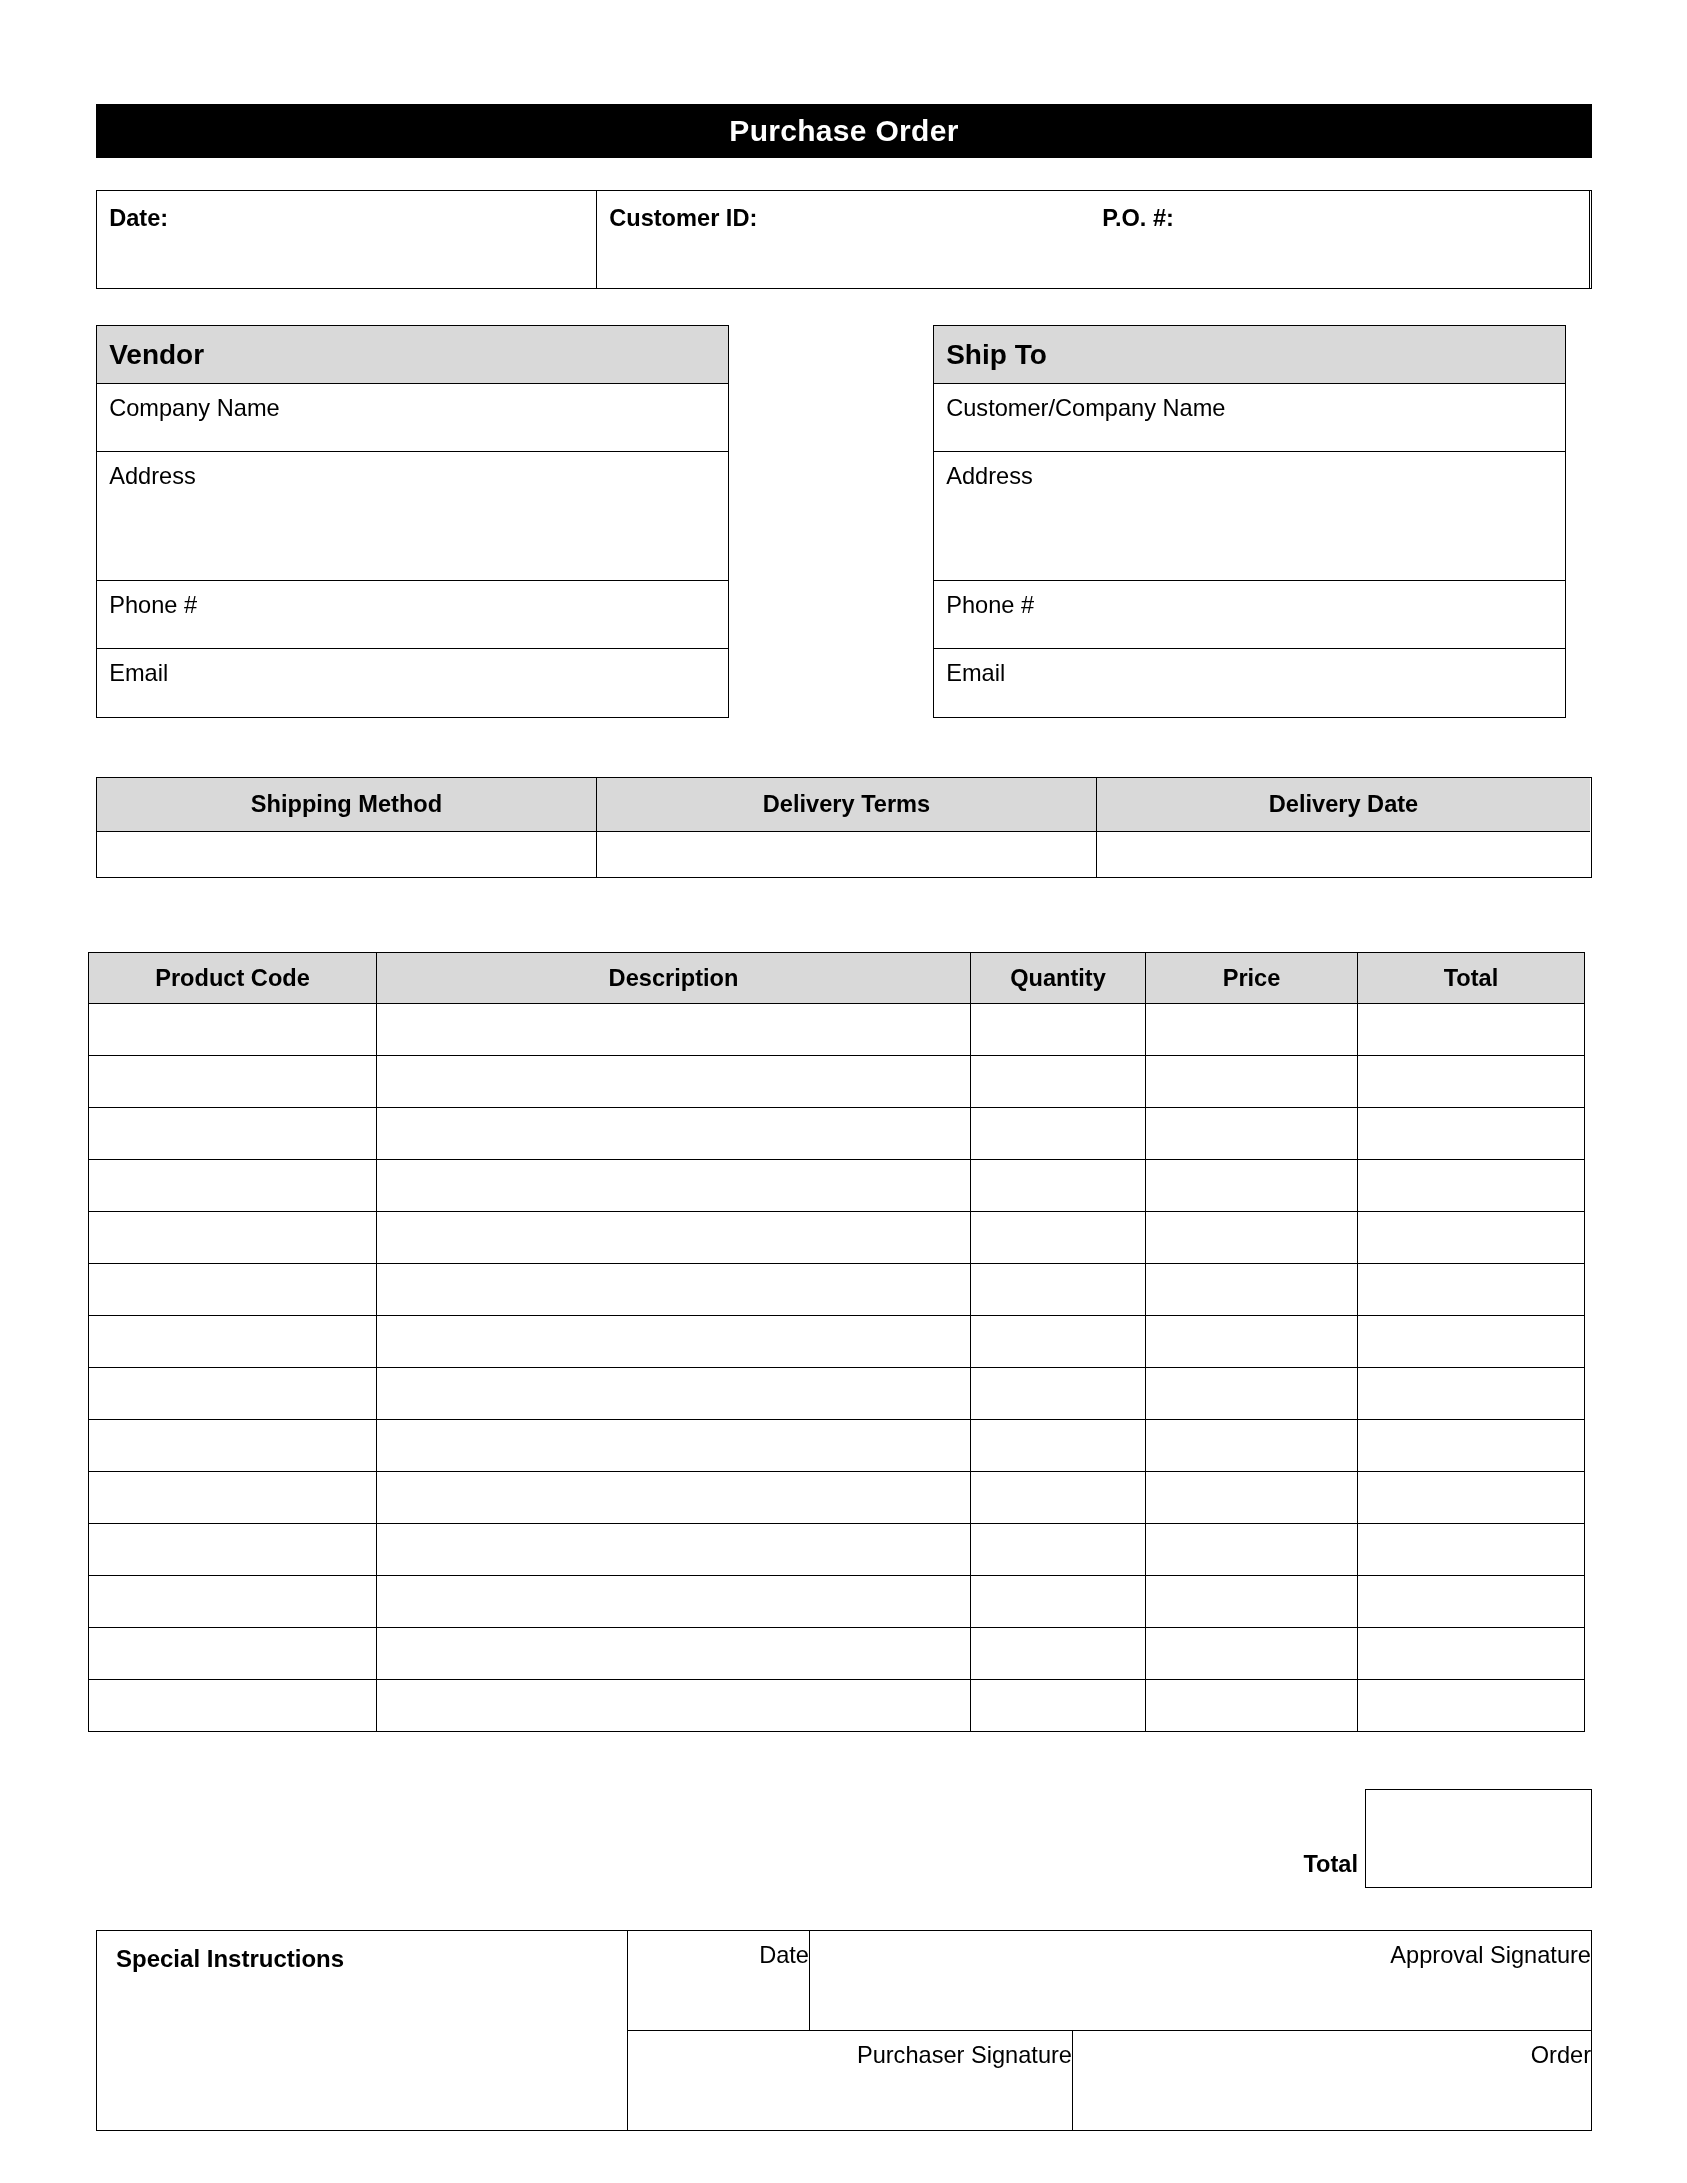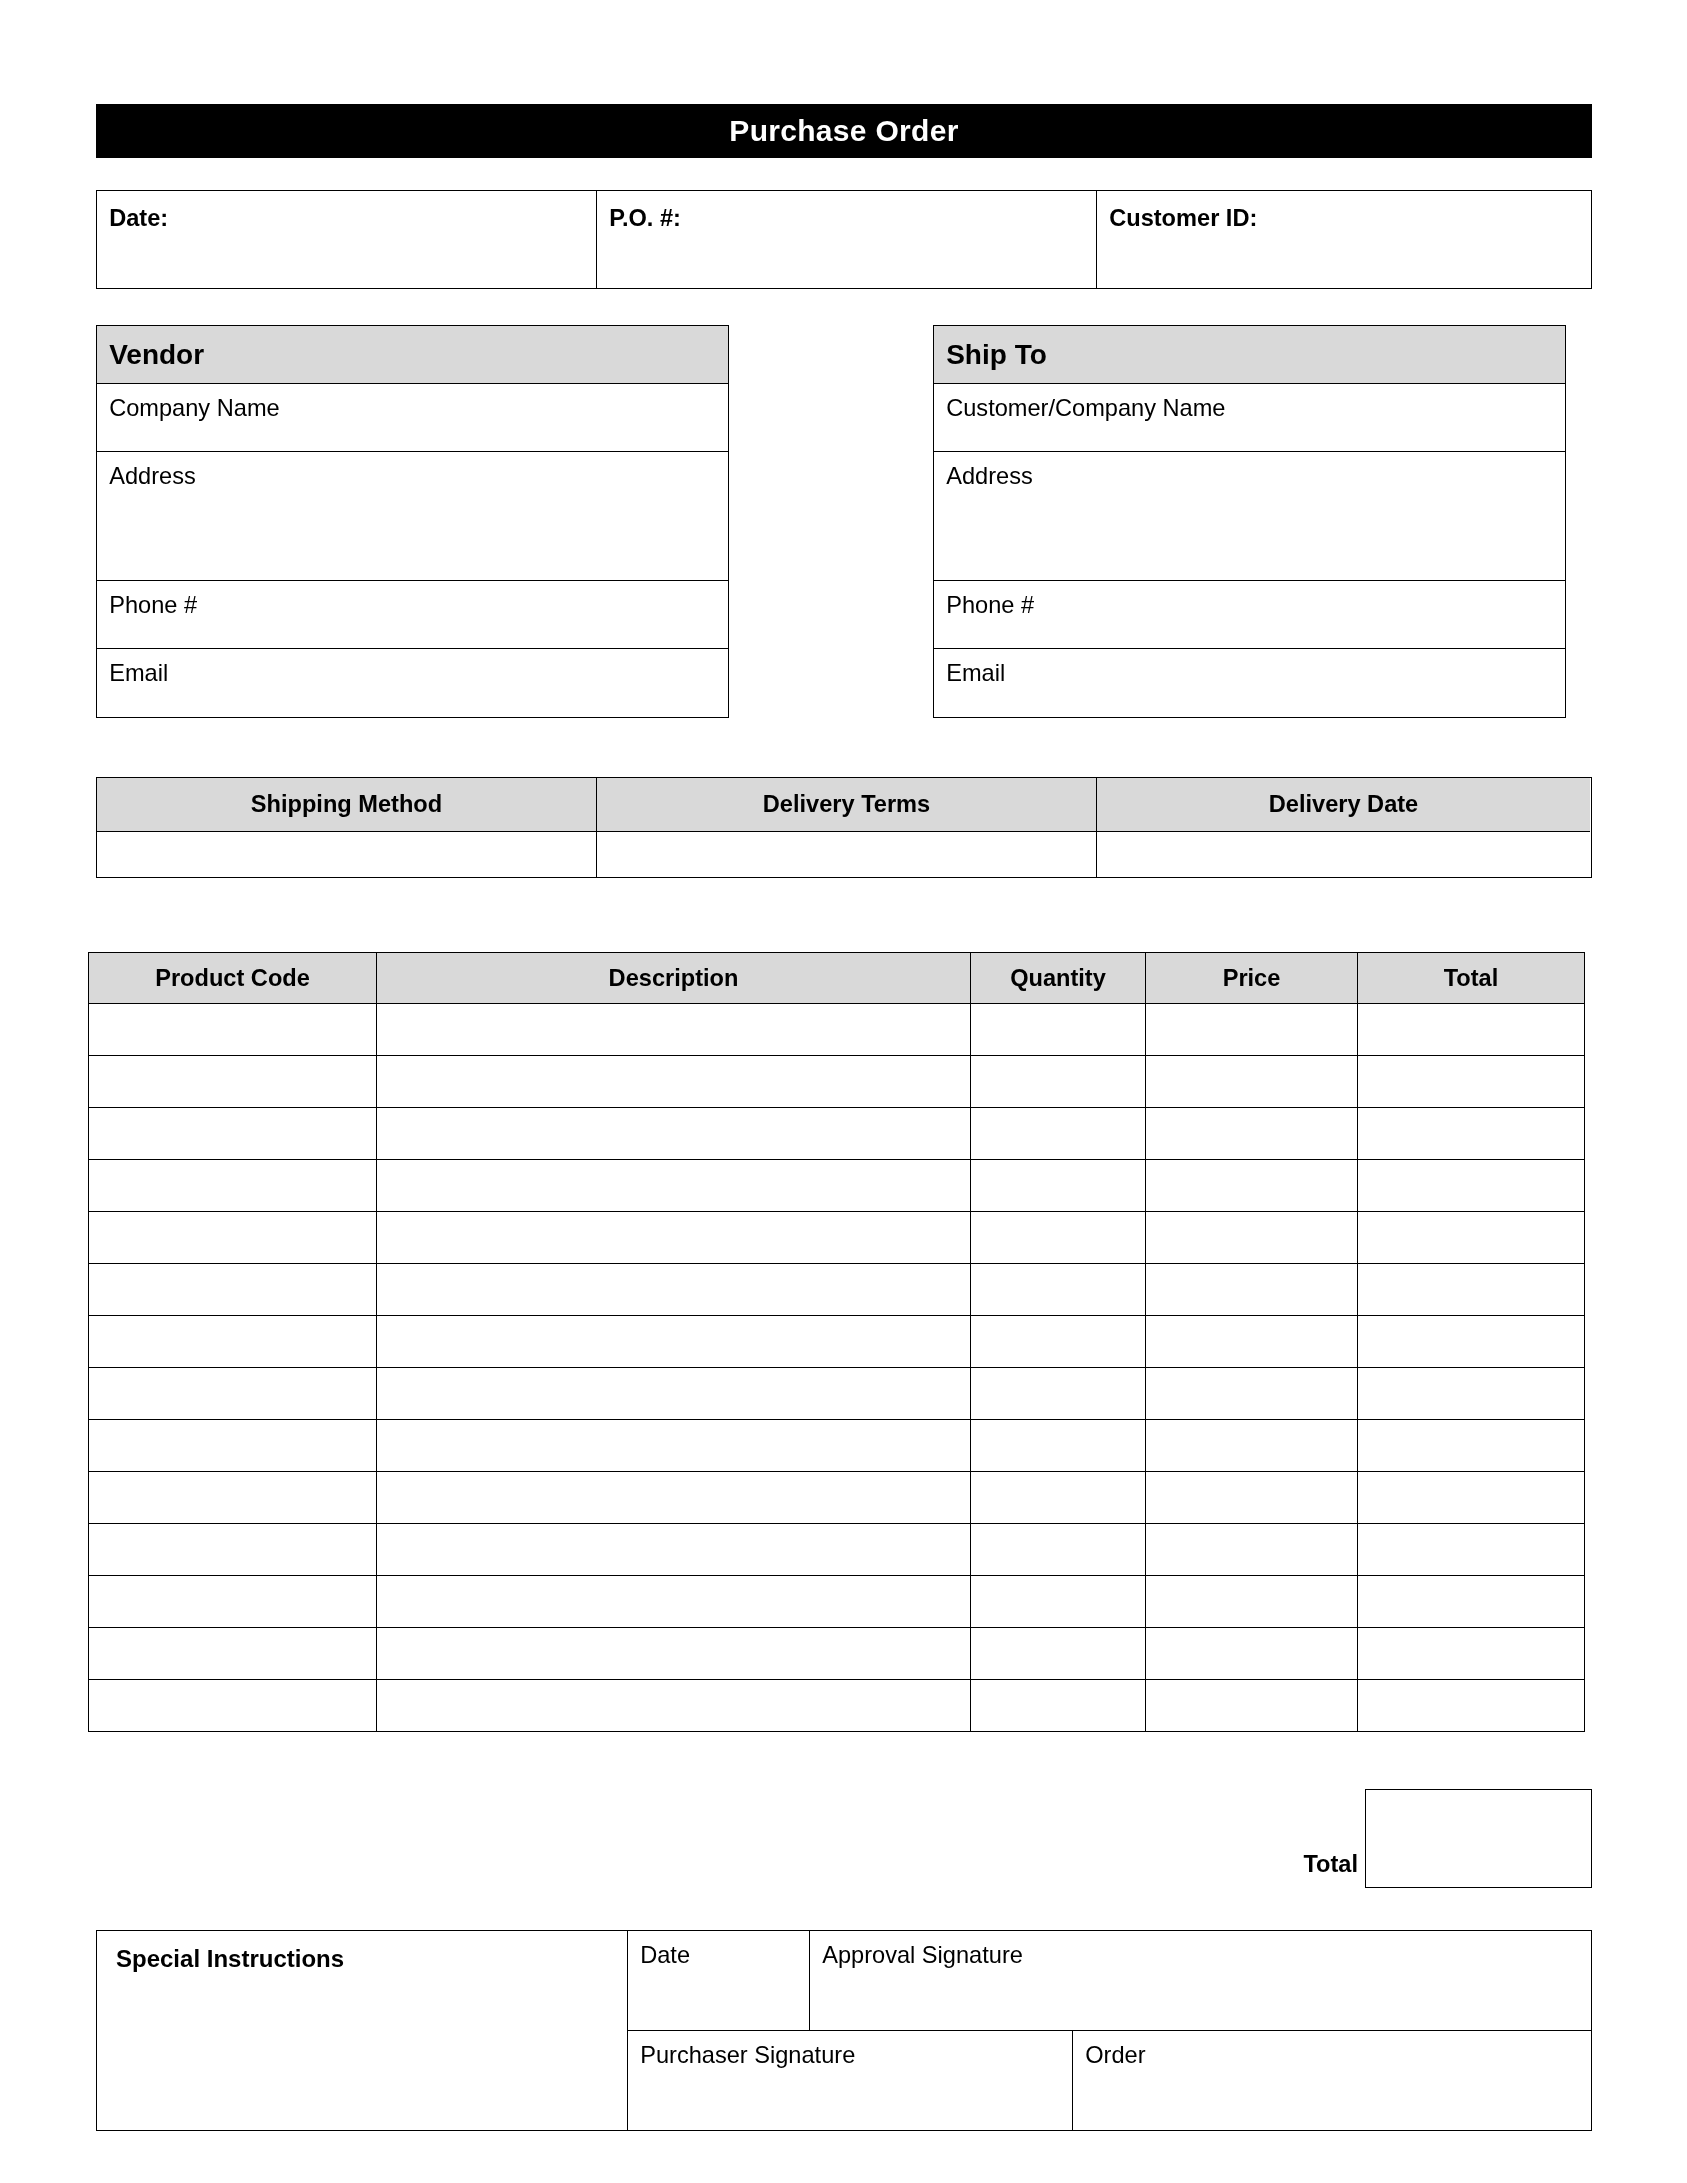--- a/index.html
+++ b/index.html
@@ -199,20 +199,21 @@
     font-weight: bold;
   }
   .sign-area {
     flex: 1;
     display: flex;
     flex-direction: column;
   }
   .sign-row {
     display: flex;
     height: 50%;
+    text-align: right;
   }
   .sign-row.top { border-bottom: 0.9px solid #000000; }
   .sign-cell {
     box-sizing: border-box;
     padding: 10.5px 0 0 12.2px;
     font-size: 23.6px;
   }
   .sign-cell.b { border-right: 0.9px solid #000000; }
   .sc-date  { width: 182px; }
   .sc-appr  { flex: 1; }
@@ -223,25 +224,25 @@
 <body>
 
 <div class="page">
 
   <div class="title-banner">Purchase Order</div>
 
   <div class="top-row">
     <div class="top-cell c1">
       <span>Date:</span>
     </div>
+    <div class="top-cell c3">
+      <span>Customer ID:</span>
+    </div>
     <div class="top-cell c2">
       <span>P.O. #:</span>
-    </div>
-    <div class="top-cell c3">
-      <span>Customer ID:</span>
     </div>
   </div>
 
   <div class="addr vendor">
     <div class="addr-head">Vendor</div>
     <div class="addr-line">
       <span>Company Name</span>
     </div>
     <div class="addr-line tall">
       <span>Address</span>

